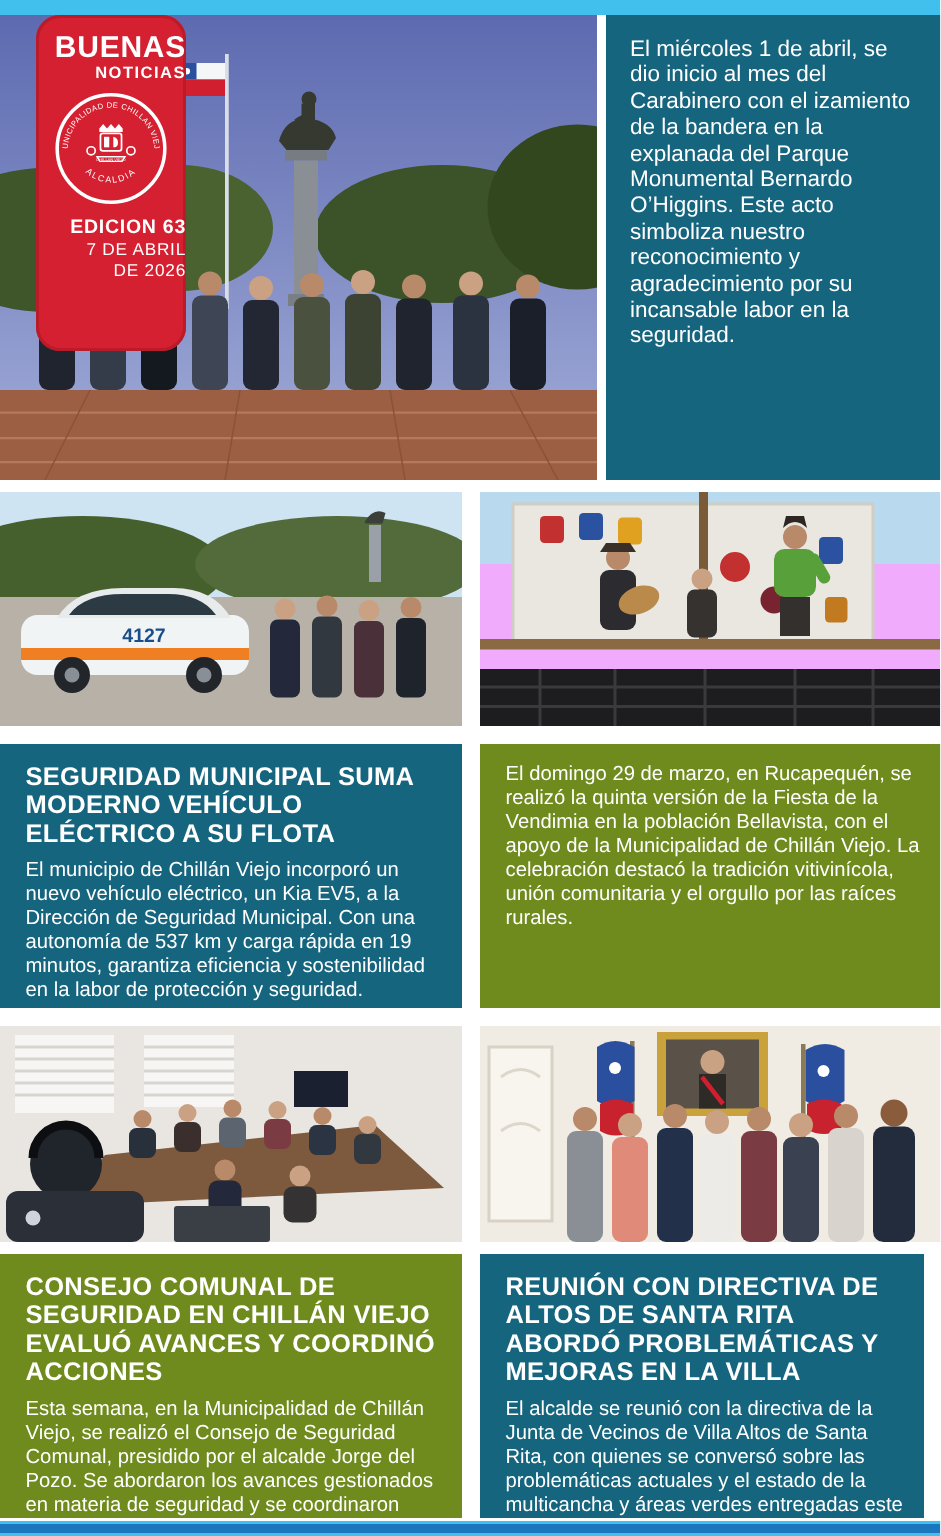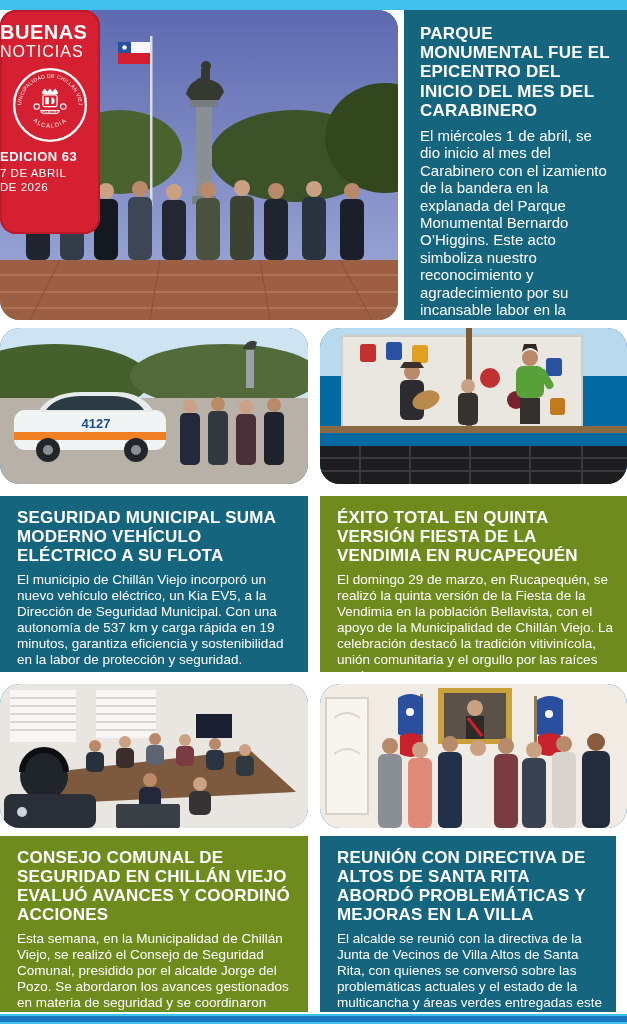--- a/index.html
+++ b/index.html
@@ -5,33 +5,33 @@
   html,body{margin:0;padding:0;background:#ffffff;}
   .page{position:relative;width:627px;height:1024px;background:#ffffff;overflow:hidden;
         font-family:"Liberation Sans",sans-serif;margin:0 auto;}
 
   
   .topbar{position:absolute;left:0;top:0;width:627px;height:10px;background:#41c0ee;}
   .bottombar{position:absolute;left:0;top:1014px;width:627px;height:10px;background:#1c76be;
              border-top:2px solid #41c0ee;border-bottom:2px solid #41c0ee;box-sizing:border-box;}
 
   
-  .photo{position:absolute;overflow:hidden;background:#0369a1;border-radius:20px;}
+  .photo{position:absolute;overflow:hidden;background:#f0abfc;}
   .photo svg{display:block;width:100%;height:100%;}
   .p-hero{left:0;top:10px;width:398px;height:310px;}
   .p-car{left:0;top:328px;width:308px;height:156px;}
   .p-vendimia{left:320px;top:328px;width:307px;height:156px;}
   .p-consejo{left:0;top:684px;width:308px;height:144px;}
   .p-santarita{left:320px;top:684px;width:307px;height:144px;}
 
   
-  .badge{position:absolute;left:0;top:10px;width:100px;height:224px;background:#d42030;
-         border-radius:16px;color:#fff;text-align:left;box-shadow:0 0 0 2px #b91b29 inset;}
+  .badge{position:absolute;left:24px;top:10px;width:100px;height:224px;background:#d42030;
+         border-radius:16px;color:#fff;text-align:right;box-shadow:0 0 0 2px #b91b29 inset;}
   .badge-title1{font-size:20px;font-weight:bold;letter-spacing:.5px;margin-top:12px;line-height:1.05;}
-  .badge-title2{font-size:16px;font-weight:normal;letter-spacing:1px;line-height:1.1;}
+  .badge-title2{font-size:11px;font-weight:bold;letter-spacing:1px;line-height:1.1;}
   .seal{width:78px;height:78px;margin:5px auto 2px;display:block;}
   .badge-edition{font-size:13px;font-weight:bold;letter-spacing:.5px;margin-top:5px;}
   .badge-date{font-size:11.5px;line-height:1.25;letter-spacing:.5px;margin-top:2px;}
 
   
   .block{position:absolute;color:#fff;box-sizing:border-box;overflow:hidden;}
   .block h2{margin:0 0 7px;font-weight:bold;}
   .block p{margin:0;}
   .teal{background:#16657e;}
   .green{background:#6f8a1d;}
@@ -160,21 +160,20 @@
       </g>
     </svg>
     <div class="badge-edition">EDICION 63</div>
     <div class="badge-date">
       <div>7 DE ABRIL</div>
       <div>DE 2026</div>
     </div>
   </aside>
 
   <section class="block teal b-hero">
-    <h2>PARQUE MONUMENTAL FUE EL EPICENTRO DEL INICIO DEL MES DEL CARABINERO</h2>
     <p>El miércoles 1 de abril, se dio inicio al mes del Carabinero con el izamiento de la bandera en la explanada del Parque Monumental Bernardo O’Higgins. Este acto simboliza nuestro reconocimiento y agradecimiento por su incansable labor en la seguridad.</p>
   </section>
 
   <div class="photo p-car" role="img" aria-label="Nuevo vehículo eléctrico Kia EV5 de Seguridad Municipal presentado en la plaza">
     <svg viewBox="0 0 308 156" preserveAspectRatio="none">
       <rect width="308" height="70" fill="#cfe4f3"></rect>
       <g>
         <ellipse cx="55" cy="52" rx="95" ry="36" fill="#46602d"></ellipse>
         <ellipse cx="225" cy="48" rx="95" ry="32" fill="#536a3a"></ellipse>
       </g>
@@ -252,21 +251,20 @@
         <path d="M0 130 H307 M0 143 H307 M40 118 V156 M90 118 V156 M150 118 V156 M210 118 V156 M262 118 V156" stroke="#3a3a3e" stroke-width="2"></path>
       </g>
     </svg>
   </div>
 
   <section class="block teal mid b-vehiculo">
     <h2>SEGURIDAD MUNICIPAL SUMA MODERNO VEHÍCULO ELÉCTRICO A SU FLOTA</h2>
     <p>El municipio de Chillán Viejo incorporó un nuevo vehículo eléctrico, un Kia EV5, a la Dirección de Seguridad Municipal. Con una autonomía de 537 km y carga rápida en 19 minutos, garantiza eficiencia y sostenibilidad en la labor de protección y seguridad.</p>
   </section>
   <section class="block green mid b-vendimia">
-    <h2>ÉXITO TOTAL EN QUINTA VERSIÓN FIESTA DE LA VENDIMIA EN RUCAPEQUÉN</h2>
     <p>El domingo 29 de marzo, en Rucapequén, se realizó la quinta versión de la Fiesta de la Vendimia en la población Bellavista, con el apoyo de la Municipalidad de Chillán Viejo. La celebración destacó la tradición vitivinícola, unión comunitaria y el orgullo por las raíces rurales.</p>
   </section>
 
   <div class="photo p-consejo" role="img" aria-label="Sesión del Consejo Comunal de Seguridad en torno a una mesa de reuniones">
     <svg viewBox="0 0 308 144" preserveAspectRatio="none">
       <rect width="308" height="144" fill="#e9e6e1"></rect>
       <g>
         <rect x="10" y="6" width="66" height="52" fill="#f7f6f4"></rect>
         <path d="M10 14 H76 M10 22 H76 M10 30 H76 M10 38 H76 M10 46 H76" stroke="#d8d5d0" stroke-width="2"></path>
         <rect x="96" y="6" width="60" height="48" fill="#f7f6f4"></rect>

